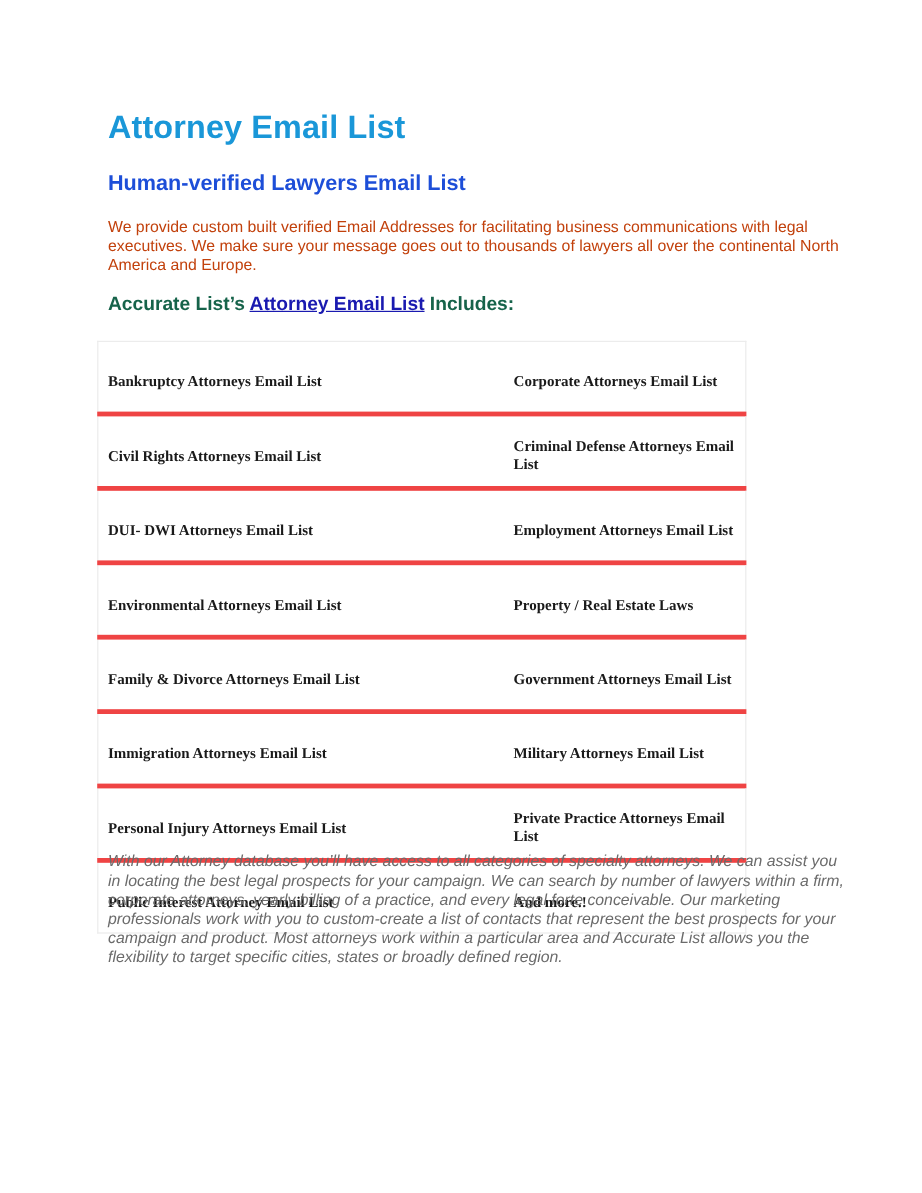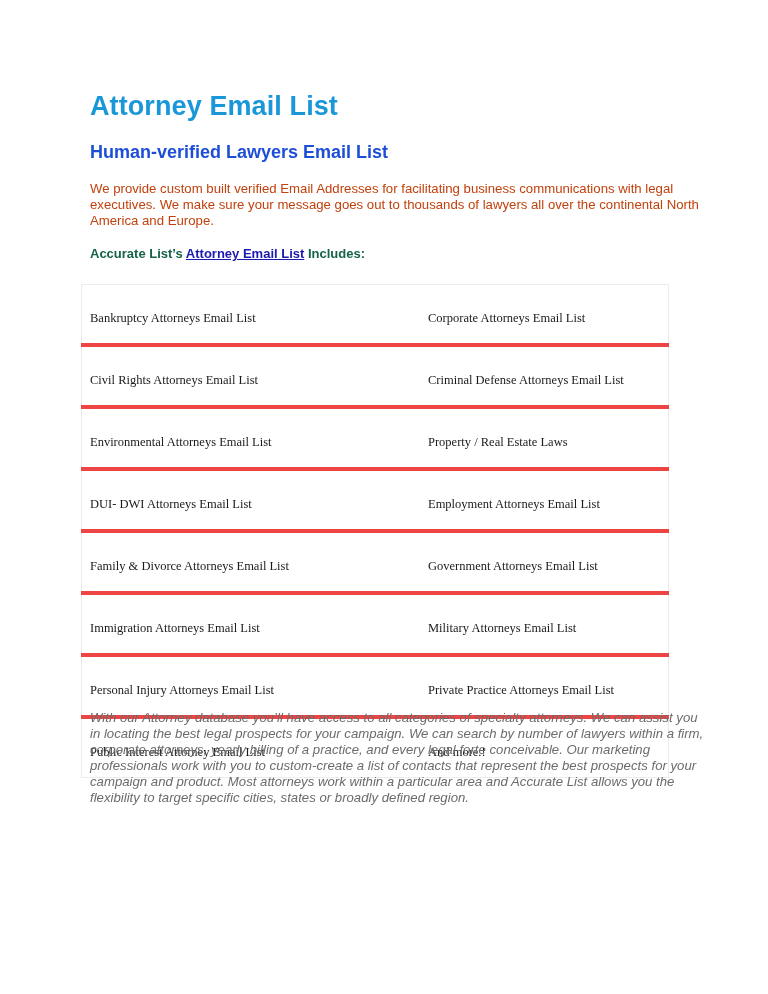--- a/index.html
+++ b/index.html
@@ -54,36 +54,37 @@
       line-height: 16px;
       color: #c2410c;
     }
     .section-heading {
       position: absolute;
       left: 90px;
       top: 242px;
       margin: 0;
       font-family: "Liberation Sans", sans-serif;
       font-weight: bold;
-      font-size: 13px;
+      font-size: 16px;
       line-height: 24px;
       color: #16634a;
       white-space: nowrap;
     }
     .section-heading a {
       color: #1a1ab0;
       text-decoration: underline;
     }
     .list-table {
       position: absolute;
       left: 81px;
       top: 284px;
-      width: 588px;
+      width: 541px;
       border: 1px solid #ececec;
       border-collapse: collapse;
+      font-weight: bold;
     }
     .list-table td {
       height: 50px;
       border-top: 4px solid #ef4444;
       padding: 0;
       vertical-align: middle;
       font-family: "Liberation Serif", serif;
       font-size: 12.5px;
       color: #1a1a1a;
     }
@@ -129,26 +130,26 @@
     <tbody>
       <tr>
         <td class="col-left">Bankruptcy Attorneys Email List</td>
         <td class="col-right">Corporate Attorneys Email List</td>
       </tr>
       <tr>
         <td class="col-left">Civil Rights Attorneys Email List</td>
         <td class="col-right">Criminal Defense Attorneys Email List</td>
       </tr>
       <tr>
+        <td class="col-left">DUI- DWI Attorneys Email List</td>
+        <td class="col-right">Employment Attorneys Email List</td>
+      </tr>
+      <tr>
         <td class="col-left">Environmental Attorneys Email List</td>
         <td class="col-right">Property / Real Estate Laws</td>
-      </tr>
-      <tr>
-        <td class="col-left">DUI- DWI Attorneys Email List</td>
-        <td class="col-right">Employment Attorneys Email List</td>
       </tr>
       <tr>
         <td class="col-left">Family &amp; Divorce Attorneys Email List</td>
         <td class="col-right">Government Attorneys Email List</td>
       </tr>
       <tr>
         <td class="col-left">Immigration Attorneys Email List</td>
         <td class="col-right">Military Attorneys Email List</td>
       </tr>
       <tr>

